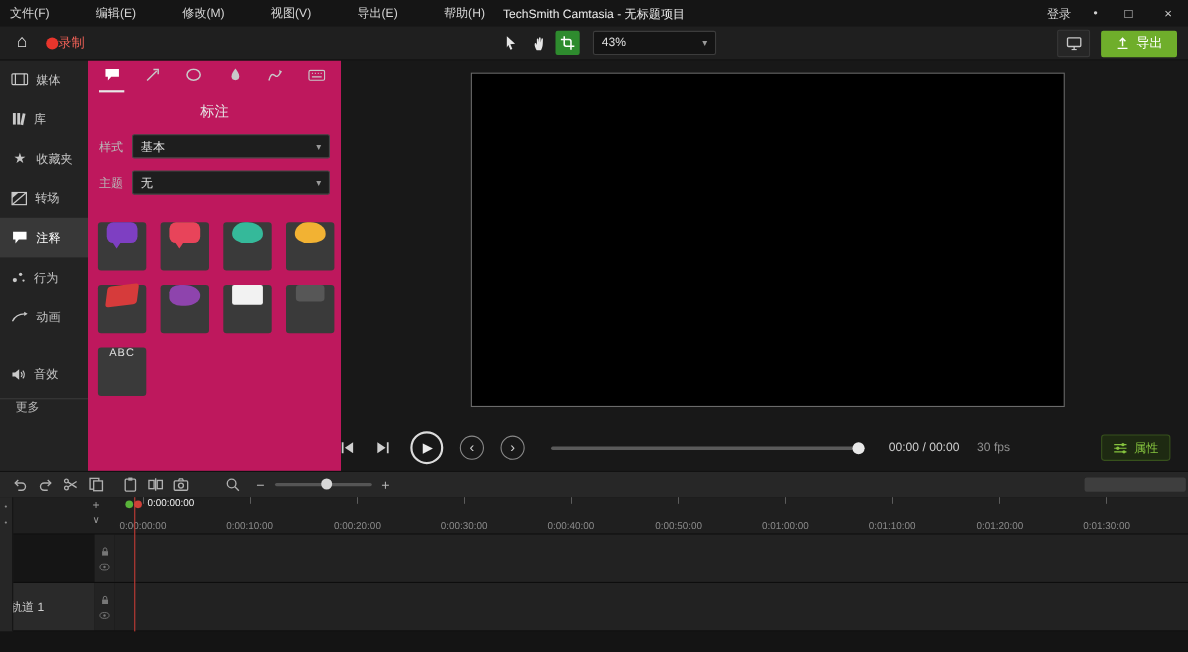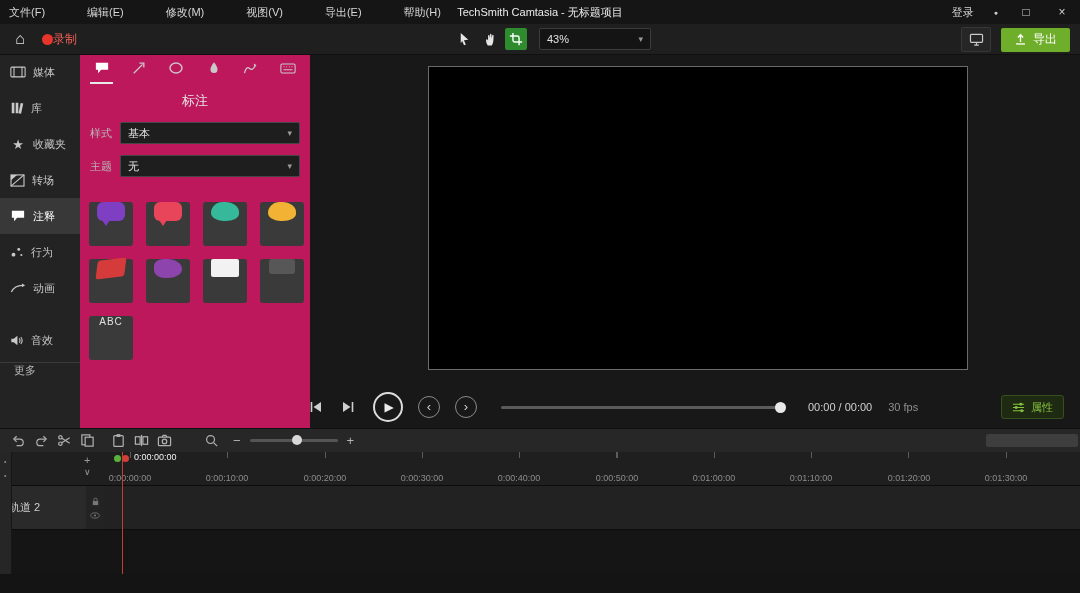--- a/index.html
+++ b/index.html
@@ -501,35 +501,52 @@
   <span class="ruler-plus">+</span>
   <span class="ruler-chev">∨</span>
 
   <div class="playhead-line"></div>
   <span class="ph-green"></span>
   <span class="ph-red"></span>
   <span class="ph-label">0:00:00:00</span>
 
   <div class="tracks">
     <div class="track-row row2">
-      <div class="track-head">
-        <span>轨道 2</span>
-      </div>
       <div class="track-minicol">
         <span>
             <svg width="9" height="9" viewBox="0 0 10 10">
               <rect x="2" y="4.5" width="6" height="4.5" fill="#777"></rect>
               <path d="M3.2 4.5V3a1.8 1.8 0 0 1 3.6 0v1.5" stroke="#777" fill="none"></path>
             </svg>
           </span>
         <span>
             <svg width="10" height="7" viewBox="0 0 12 8">
               <ellipse cx="6" cy="4" rx="5" ry="3.2" fill="none" stroke="#777"></ellipse>
               <circle cx="6" cy="4" r="1.3" fill="#777"></circle>
             </svg>
           </span>
       </div>
       <div class="track-lane"></div>
     </div>
+    <div class="track-row row1">
+      <div class="track-head">
+        <span>轨道 1</span>
+      </div>
+      <div class="track-minicol">
+        <span>
+            <svg width="9" height="9" viewBox="0 0 10 10">
+              <rect x="2" y="4.5" width="6" height="4.5" fill="#777"></rect>
+              <path d="M3.2 4.5V3a1.8 1.8 0 0 1 3.6 0v1.5" stroke="#777" fill="none"></path>
+            </svg>
+          </span>
+        <span>
+            <svg width="10" height="7" viewBox="0 0 12 8">
+              <ellipse cx="6" cy="4" rx="5" ry="3.2" fill="none" stroke="#777"></ellipse>
+              <circle cx="6" cy="4" r="1.3" fill="#777"></circle>
+            </svg>
+          </span>
+      </div>
+      <div class="track-lane"></div>
+    </div>
     <div class="tracks-bottom"></div>
   </div>
 
 </div>
 
 </body></html>

